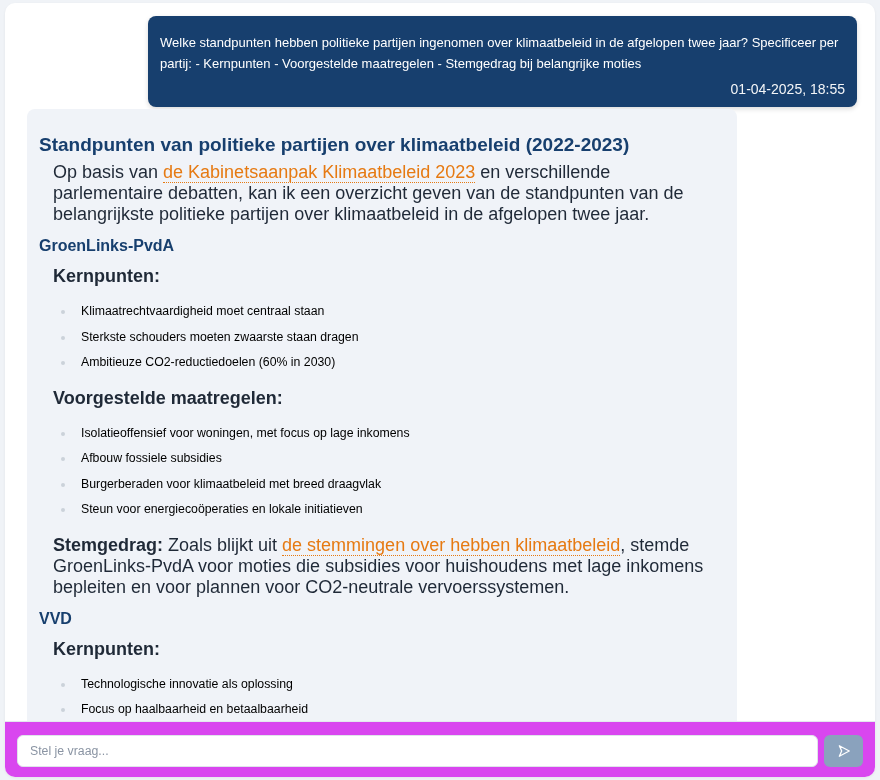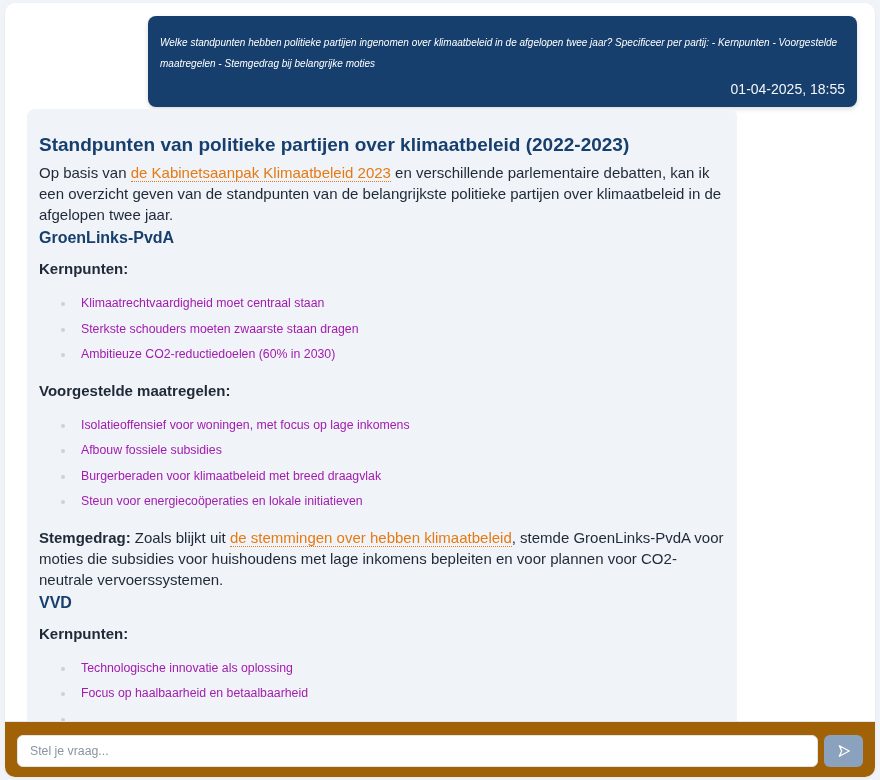--- a/index.html
+++ b/index.html
@@ -19,55 +19,55 @@
       position: absolute; left: 0; top: 0; right: 0; height: 718px;
       overflow: hidden;
     }
     .user-msg {
       position: absolute; left: 143px; top: 13px; width: 709px;
       background: #173f6e; color: #ffffff;
       border-radius: 8px;
       padding: 16px 12px 10px 12px;
       box-shadow: 0 2px 5px rgba(0,0,0,0.15);
     }
-    .user-msg .text { font-size: 10px; line-height: 21px; font-style: italic; }
+    .user-msg .text { font-size: 13px; line-height: 21px; }
     .user-msg .time { font-size: 14px; text-align: right; margin-top: 7px; opacity: 0.95; }
     .bot-msg {
       position: absolute; left: 22px; top: 106px; width: 710px;
       background: #f0f3f8; border-radius: 8px;
       padding: 24px 12px 20px 12px;
       height: 640px;
     }
     .bot-msg h1 {
       font-size: 19px; font-weight: bold; color: #173f6e;
       line-height: 24px; margin-bottom: 5px;
     }
     .bot-msg h2 {
       font-size: 16px; font-weight: bold; color: #173f6e;
-      line-height: 22px; margin-top: 2px; margin-bottom: 9px;
+      line-height: 22px; margin-top: 10px; margin-bottom: 9px;
     }
-    .bot-msg p { font-size: 15px; line-height: 21px; color: #1f2937; }
+    .bot-msg p { font-size: 18px; line-height: 21px; color: #1f2937; margin-left: 14px; }
     .bot-msg p.label { font-weight: bold; margin-bottom: 12px; }
     .bot-msg a {
       color: #e67a12; text-decoration: none;
       border-bottom: 1px dotted #e67a12;
     }
     .bot-msg ul { list-style: none; margin: 0 0 12px 0; padding-left: 22px; }
     .bot-msg li {
-      font-size: 12.3px; line-height: 25.5px; color: #a21caf;
+      font-size: 12.3px; line-height: 25.5px; color: #000000;
       position: relative; padding-left: 20px;
     }
     .bot-msg li .bullet {
       position: absolute; left: 0; top: 11px; width: 4px; height: 4px;
       border-radius: 50%; background: #cbd2da;
     }
     .stem { margin-top: 0; }
     .input-bar {
       position: absolute; left: 0; right: 0; top: 718px; height: 56px;
-      border-top: 1px solid #e3e8ee; background: #a16207;
+      border-top: 1px solid #e3e8ee; background: #d946ef;
     }
     .input-field {
       position: absolute; left: 12px; top: 13px; width: 801px; height: 32px;
       border: 1px solid #dfe4ea; border-radius: 6px;
       font-family: "Liberation Sans", "DejaVu Sans", sans-serif;
       font-size: 12.3px; padding: 0 12px; color: #1f2937; outline: none;
     }
     .input-field::placeholder { color: #8a94a3; }
     .send-btn {
       position: absolute; left: 819px; top: 13px; width: 39px; height: 32px;

